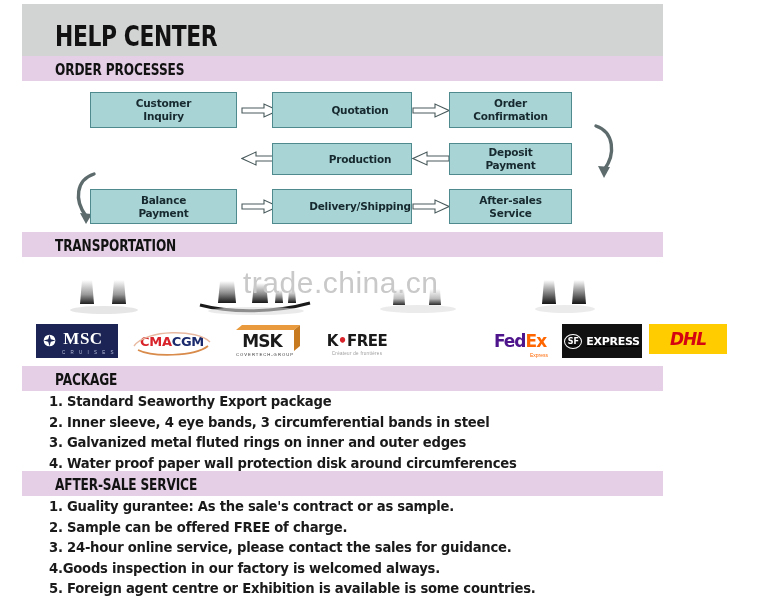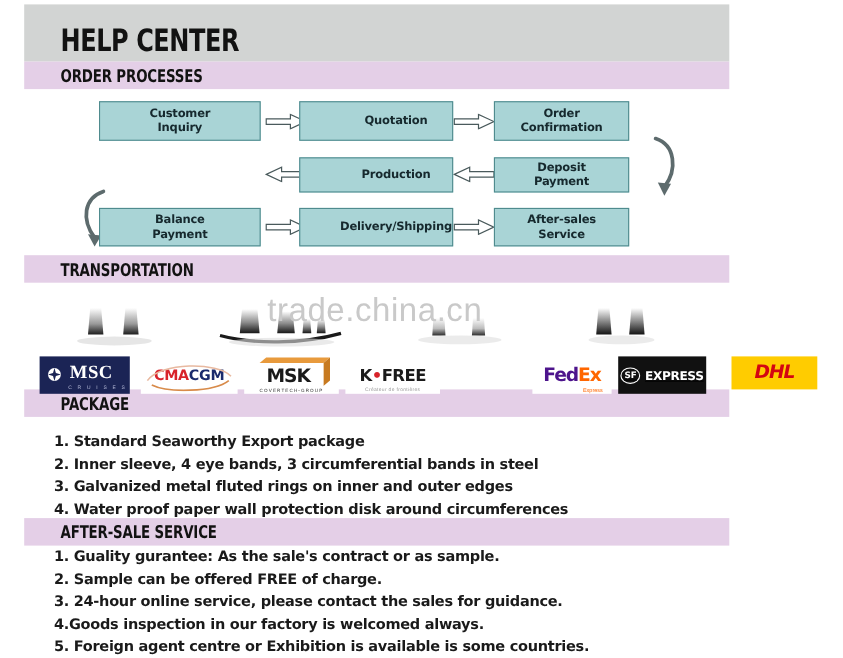--- a/index.html
+++ b/index.html
@@ -49,21 +49,21 @@
     transform-origin: left center;
     font-family: "DejaVu Sans", sans-serif;
     font-weight: 700;
     font-size: 16px;
     letter-spacing: -0.2px;
     color: #121212;
     white-space: nowrap;
   }
   #bar-order   { left: 22px; top: 56px;  width: 641px; }
   #bar-trans   { left: 22px; top: 232px; width: 641px; }
-  #bar-package { left: 22px; top: 354px; width: 641px; }
+  #bar-package { left: 22px; top: 366px; width: 641px; }
   #bar-after   { left: 22px; top: 471px; width: 641px; }
 
   
   .flow { position: absolute; left: 0; top: 86px; width: 766px; height: 146px; }
 
   .fbox {
     position: absolute;
     background: #a9d4d6;
     border: 1.5px solid #4f8b8e;
     display: flex;
@@ -191,21 +191,21 @@
     width: 18px; height: 15px; border: 1.6px solid #ffffff; border-radius: 50%;
     display: flex; align-items: center; justify-content: center;
     font-size: 8px; font-weight: 700; color: #ffffff;
     font-family: "DejaVu Sans", sans-serif;
   }
 
   .lg-dhl { left: 627px; width: 1px; }
 
   .dhl-box {
     position: absolute; left: 0px; top: 0; width: 78px; height: 30px;
-    background: #ffcc00; display: flex; align-items: center; justify-content: center; margin-left: 16px;
+    background: #ffcc00; display: flex; align-items: center; justify-content: center;
   }
   .dhl-txt {
     font-family: "DejaVu Sans", sans-serif;
     font-weight: 700; font-style: italic; font-size: 17px;
     color: #d40511; letter-spacing: -1px;
   }
 
   
   .list-block { position: absolute; left: 22px; }
   #list-package { top: 392px; width: 620px; }

